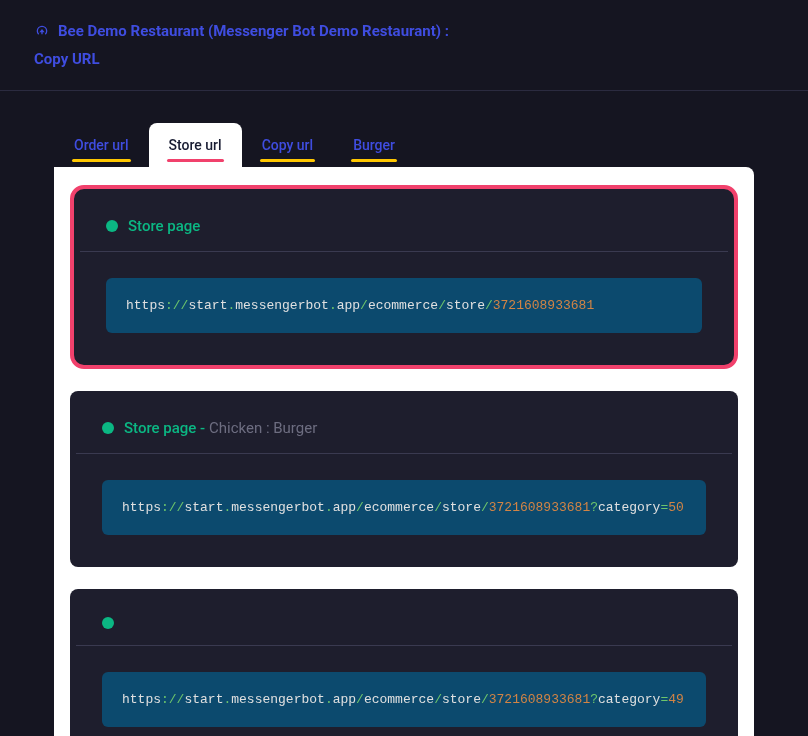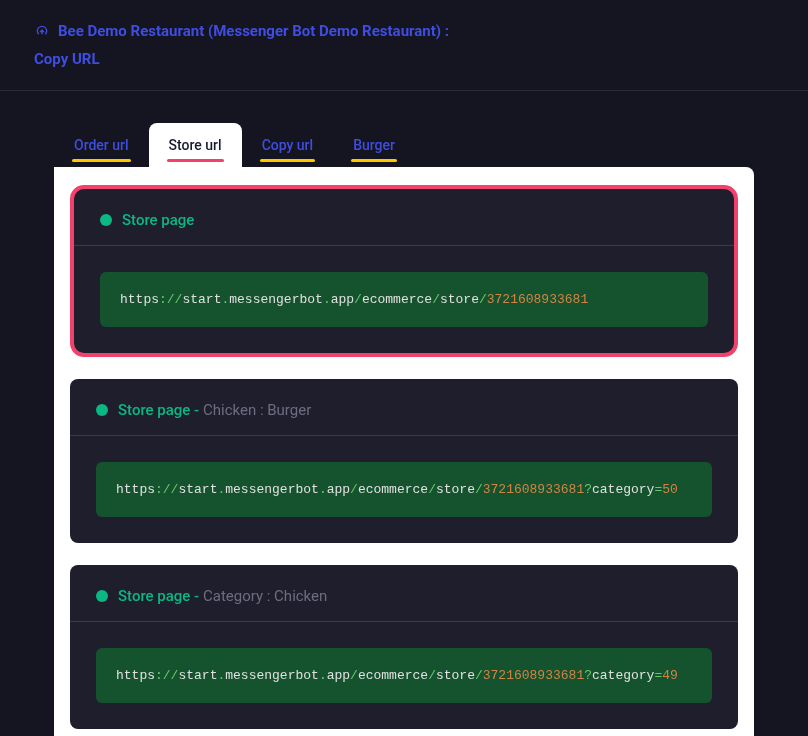--- a/index.html
+++ b/index.html
@@ -66,21 +66,21 @@
 .tab:not(.active) .tab-underline { background: #ffc700; }
 .panel {
   background: #fff;
   border-radius: 0 8px 8px 8px;
   padding: 18px 16px;
 }
 .card {
   background: #1e1e2d;
   border-radius: 8px;
   margin-bottom: 22px;
-  padding: 0;
+  padding: 6px;
 }
 .card.highlighted {
   border: 4px solid #f1416c;
   border-radius: 14px;
 }
 .card-header {
   padding: 22px 26px 16px 26px;
   border-bottom: 1px solid #3a3a50;
   display: flex;
   align-items: center;
@@ -99,21 +99,21 @@
   font-weight: 500;
 }
 .card-title-sub {
   color: #6d6d80;
   font-weight: 400;
 }
 .card-body {
   padding: 26px;
 }
 .url-box {
-  background: #14532d;
+  background: #0c4a6e;
   border-radius: 6px;
   padding: 20px 20px;
   font-family: "SFMono-Regular", Consolas, "Liberation Mono", Menlo, monospace;
   font-size: 13px;
   white-space: nowrap;
   overflow: hidden;
 }
 .tok-white { color: #e0e0e0; }
 .tok-green { color: #6cc56c; }
 .tok-orange { color: #d28445; }
@@ -155,20 +155,19 @@
           <span class="status-dot"></span>
           <span><span class="card-title-main">Store page - </span><span class="card-title-sub">Chicken : Burger</span></span>
         </div>
         <div class="card-body">
           <div class="url-box"><span class="tok-white">https</span><span class="tok-green">://</span><span class="tok-white">start</span><span class="tok-green">.</span><span class="tok-white">messengerbot</span><span class="tok-green">.</span><span class="tok-white">app</span><span class="tok-green">/</span><span class="tok-white">ecommerce</span><span class="tok-green">/</span><span class="tok-white">store</span><span class="tok-green">/</span><span class="tok-orange">3721608933681</span><span class="tok-green">?</span><span class="tok-white">category</span><span class="tok-green">=</span><span class="tok-orange">50</span></div>
         </div>
       </div>
       <div class="card">
         <div class="card-header">
           <span class="status-dot"></span>
-          <span><span class="card-title-main">Store page - </span><span class="card-title-sub">Category : Chicken</span></span>
         </div>
         <div class="card-body">
           <div class="url-box"><span class="tok-white">https</span><span class="tok-green">://</span><span class="tok-white">start</span><span class="tok-green">.</span><span class="tok-white">messengerbot</span><span class="tok-green">.</span><span class="tok-white">app</span><span class="tok-green">/</span><span class="tok-white">ecommerce</span><span class="tok-green">/</span><span class="tok-white">store</span><span class="tok-green">/</span><span class="tok-orange">3721608933681</span><span class="tok-green">?</span><span class="tok-white">category</span><span class="tok-green">=</span><span class="tok-orange">49</span></div>
         </div>
       </div>
     </div>
 </div>
 
 </body></html>

